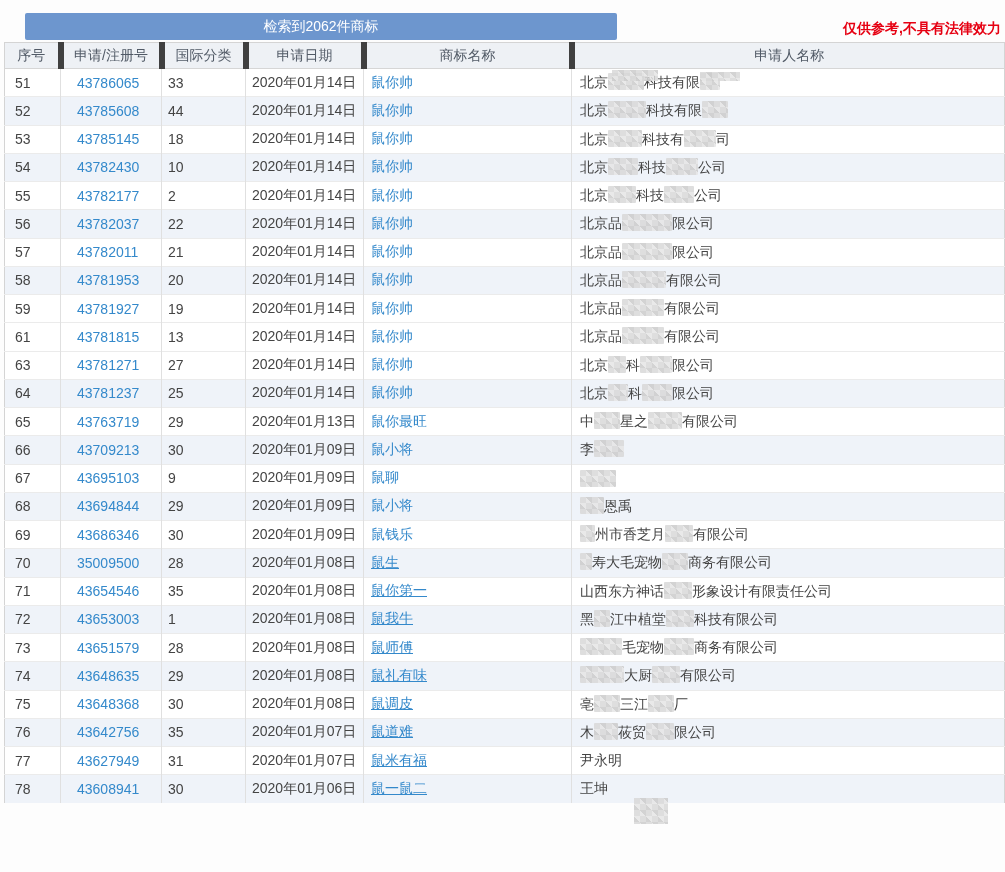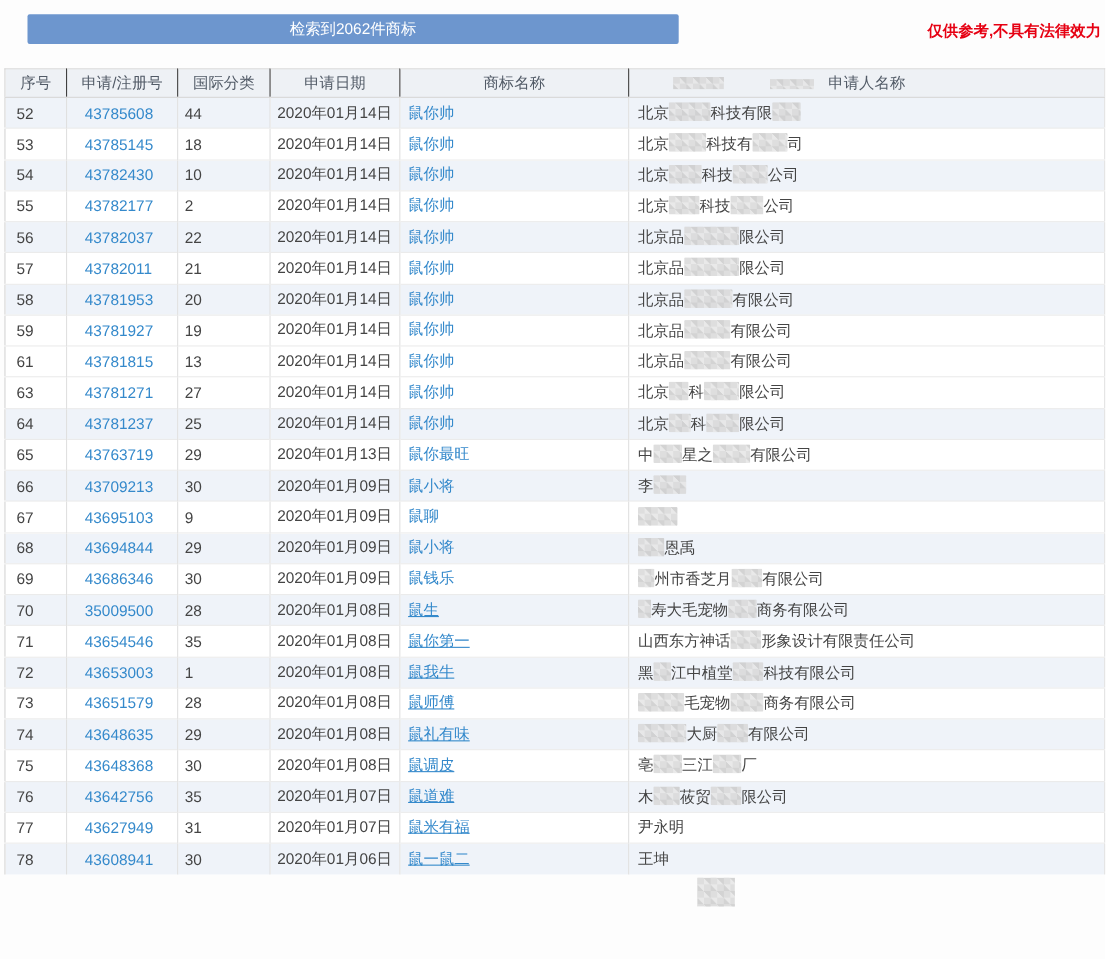--- a/index.html
+++ b/index.html
@@ -1,36 +1,36 @@
 <!DOCTYPE html>
 <html><head>
 <meta charset="utf-8">
 <style>
   * { margin:0; padding:0; box-sizing:border-box; }
   html,body { background:#fff; }
   body { font-family:"Liberation Sans","DejaVu Sans",sans-serif; }
   .page { position:relative; width:1005px; height:872px; background:#fdfdfd; overflow:hidden; }
 
   
-  .topbar { position:relative; height:62px; background:#fdfdfd; }
+  .topbar { position:relative; height:42px; background:#fdfdfd; }
   .banner {
     position:absolute; left:25px; top:13px; width:592px; height:27px;
     background:#6d96ce; color:#fff; font-size:14px; line-height:27px;
     text-align:center; border-radius:2px; cursor:pointer;
   }
   .disclaimer {
     position:absolute; right:4px; top:20px;
     color:#e60012; font-size:14px; font-weight:bold; white-space:nowrap;
   }
 
   
   table.tm { border-collapse:collapse; table-layout:fixed; width:1000px; margin-left:4px; background:#fff; border:1px solid #d4d4d4; border-bottom:none; }
   thead th {
     height:26px; background:#eef1f5; color:#515a66; font-size:14px; font-weight:normal;
-    text-align:center; border-left:1px solid #404040; border-bottom:1px solid #d6d6d6;
+    text-align:center; border-left:6px solid #404040; border-bottom:1px solid #d6d6d6;
     white-space:nowrap; overflow:hidden;
   }
   thead th:first-child { border-left:none; }
   tbody td {
     height:28.25px; font-size:14px; color:#444;
     border-left:1px solid #e0e0e0; border-top:1px solid #ebebeb;
     white-space:nowrap; overflow:hidden; vertical-align:middle;
   }
   tbody tr:first-child td { border-top:none; }
   tbody td:first-child { border-left:none; }
@@ -79,20 +79,28 @@
         <tr id="header-row">
           <th>序号</th>
           <th>申请/注册号</th>
           <th>国际分类</th>
           <th>申请日期</th>
           <th>商标名称</th>
           <th>申请人名称</th>
         </tr>
       </thead>
     <tbody id="body-rows">
+        <tr>
+          <td class="c-no">51</td>
+          <td class="c-reg"><a class="lnk" href="#">43786065</a></td>
+          <td class="c-cls">33</td>
+          <td class="c-date">2020年01月14日</td>
+          <td class="c-name"><a class="lnk" href="#">鼠你帅</a></td>
+          <td class="c-app">北京<span class="mosaic" style="width: 36px;"></span>科技有限<span class="mosaic" style="width: 20px;"></span></td>
+        </tr>
         <tr class="alt">
           <td class="c-no">52</td>
           <td class="c-reg"><a class="lnk" href="#">43785608</a></td>
           <td class="c-cls">44</td>
           <td class="c-date">2020年01月14日</td>
           <td class="c-name"><a class="lnk" href="#">鼠你帅</a></td>
           <td class="c-app">北京<span class="mosaic" style="width: 38px;"></span>科技有限<span class="mosaic" style="width: 26px;"></span></td>
         </tr>
         <tr>
           <td class="c-no">53</td>

